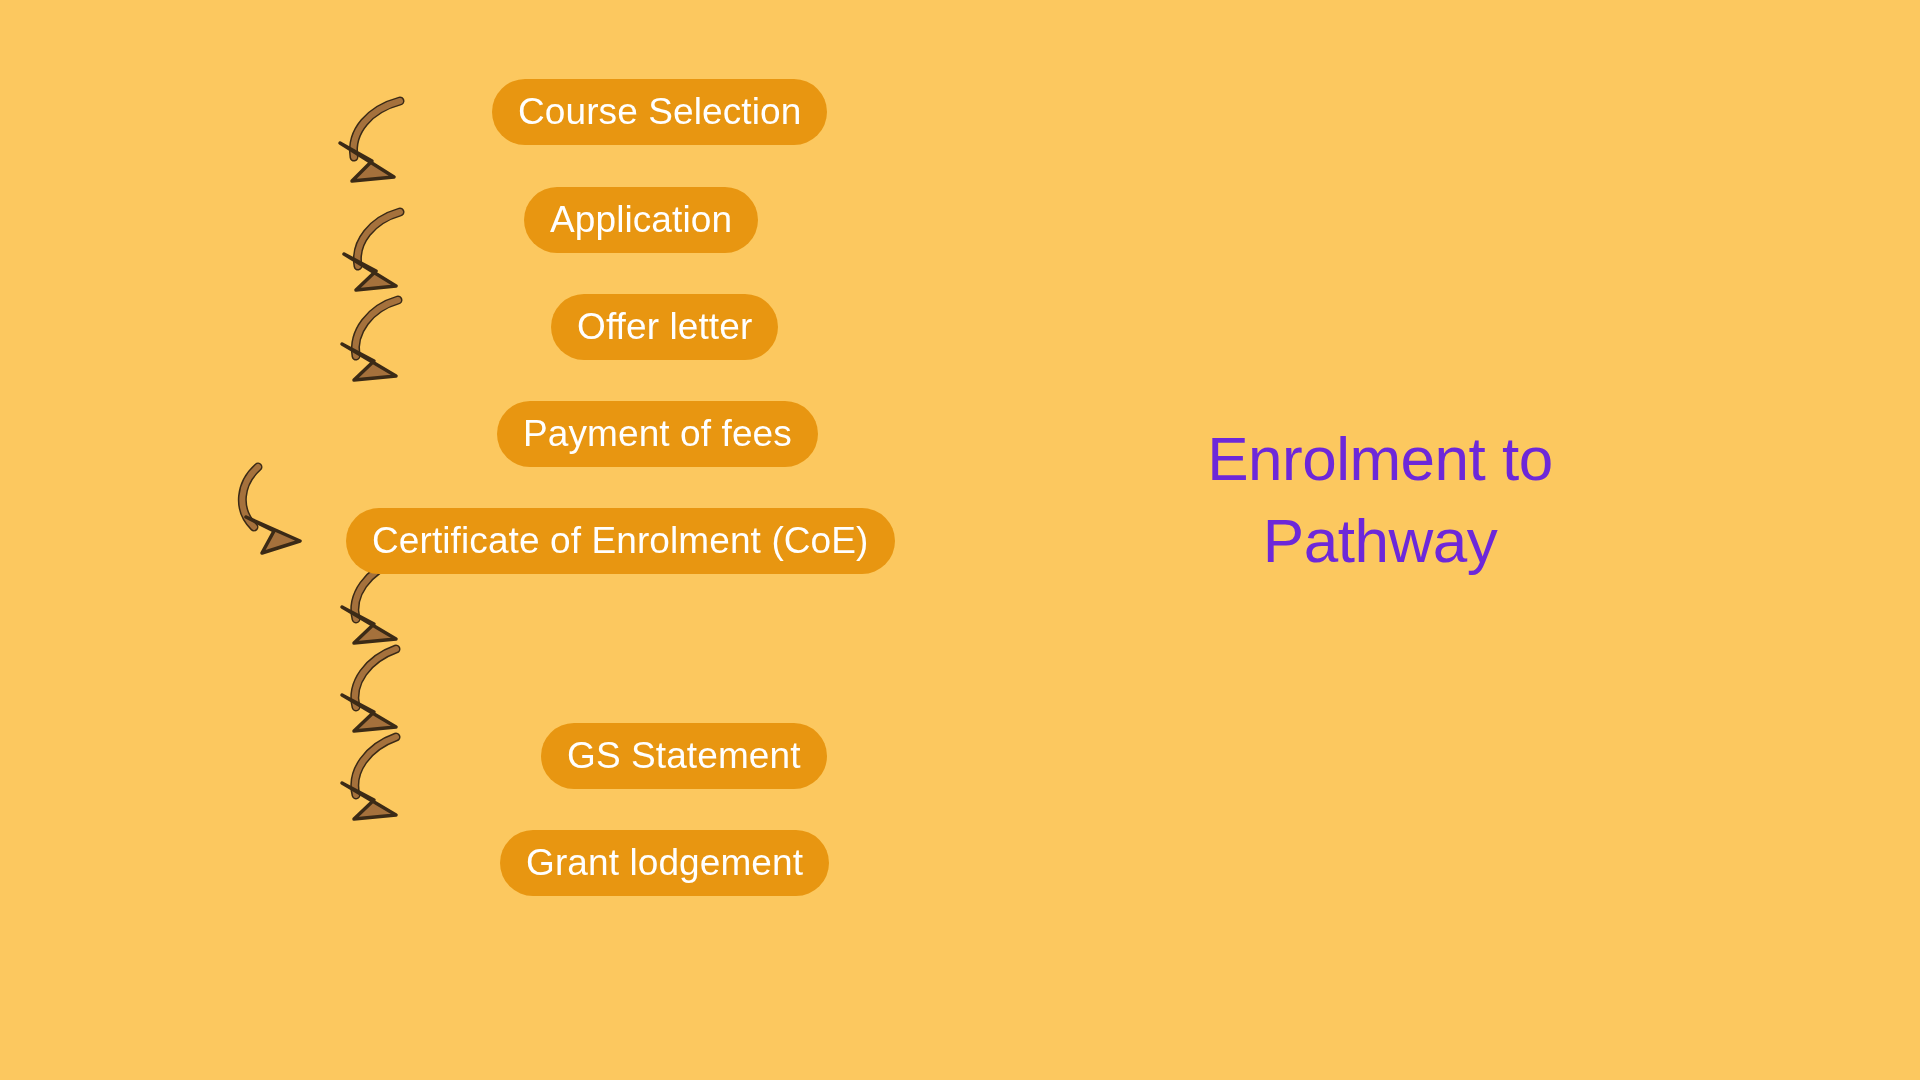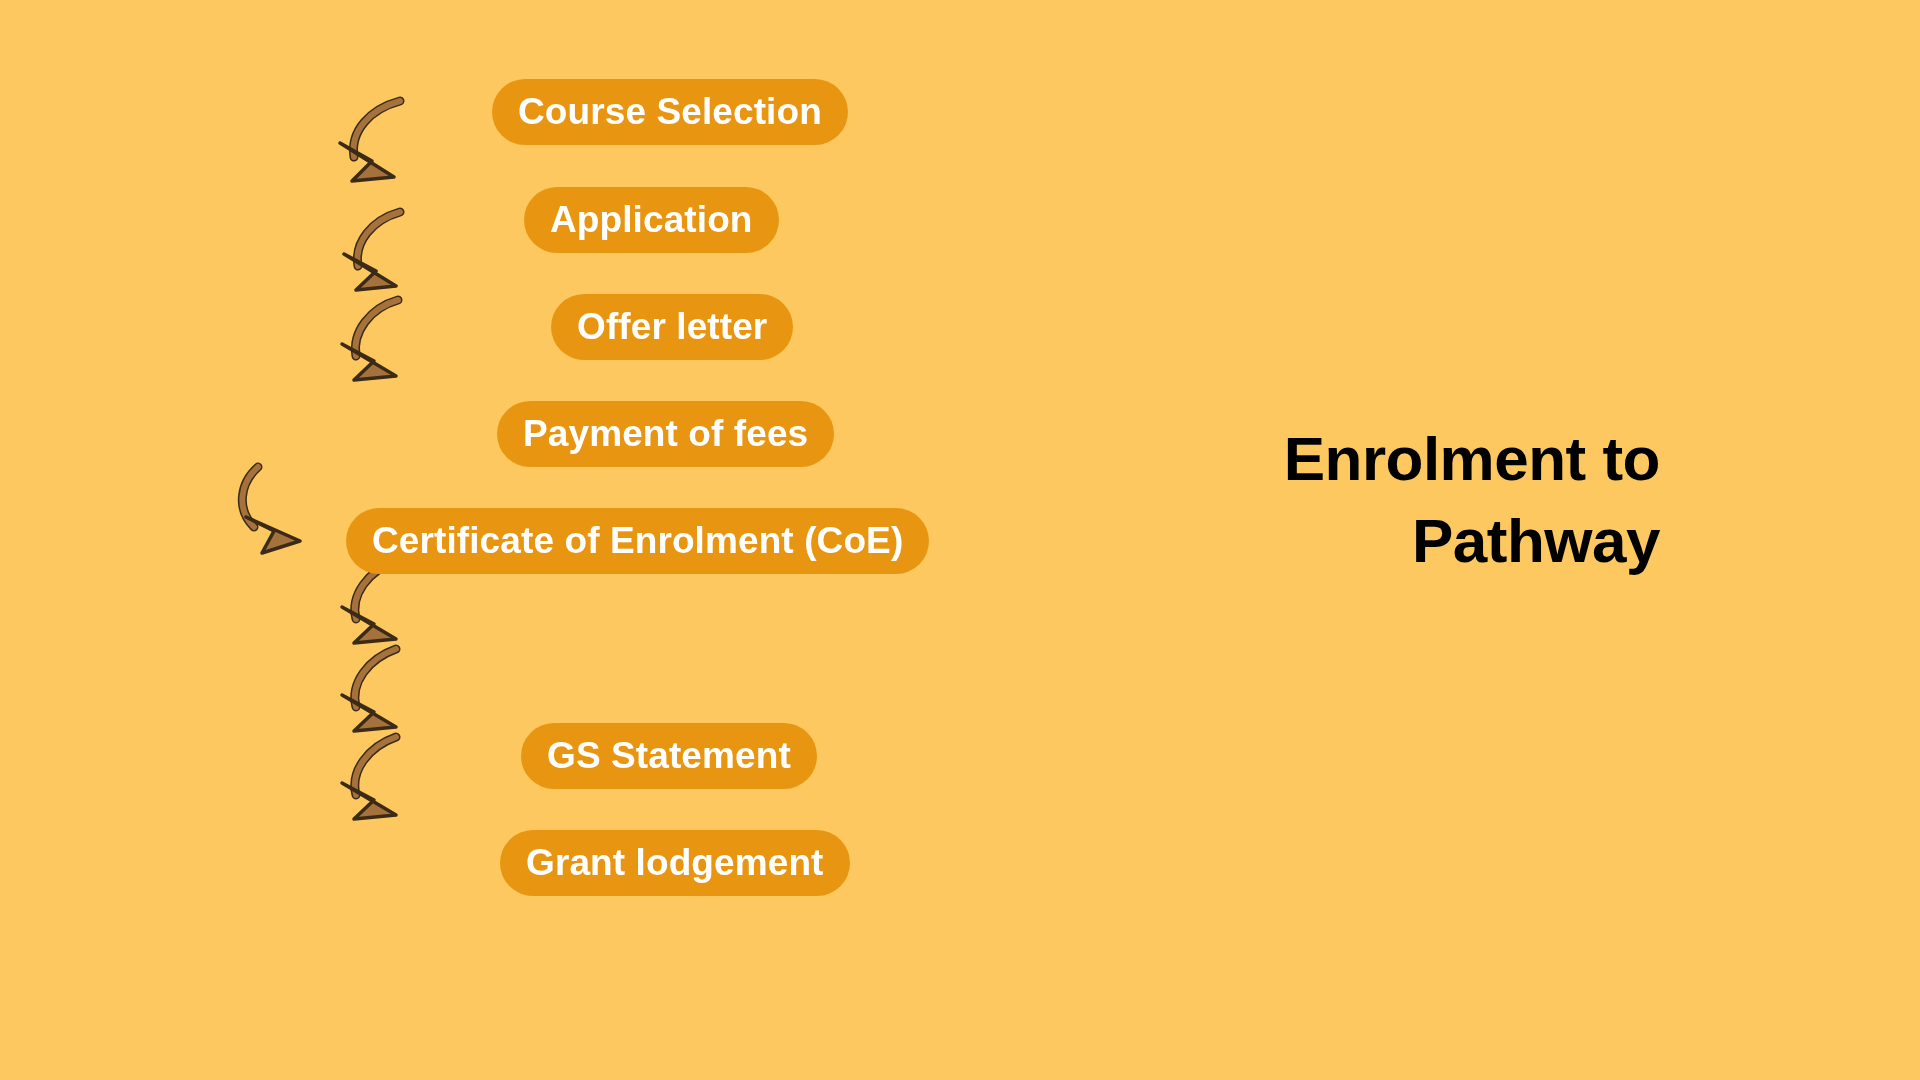--- a/index.html
+++ b/index.html
@@ -40,21 +40,21 @@
     color: #ffffff;
     border-radius: 40px;
     height: 66px;
     display: flex;
     align-items: center;
     justify-content: center;
     padding: 0 26px;
     box-sizing: border-box;
     font-family: "Liberation Sans", sans-serif;
     font-size: 37px;
-    font-weight: 700;
+    font-weight: 400;
     letter-spacing: 0.1px;
     white-space: nowrap;
     line-height: 1;
   }
 
   .pill-label {
     display: block;
     transform: translateY(-1px);
   }
 
@@ -71,24 +71,24 @@
     height: 100%;
     overflow: visible;
   }
 
   
   #heading {
     position: absolute;
     left: 1100px;
     top: 418px;
     width: 560px;
-    text-align: right;
-    color: #000000;
+    text-align: center;
+    color: #6d28d9;
     font-family: "Liberation Sans", sans-serif;
-    font-weight: bold;
+    font-weight: normal;
     font-size: 62px;
     line-height: 1.32;
     letter-spacing: -0.5px;
   }
   #heading .hline {
     display: block;
   }
 </style>
 </head>
 <body>
@@ -177,21 +177,21 @@
       </div>
     </div>
 
     <div class="step-row" style="left:346px; top:505px;">
       <div class="pill">
         <span class="pill-label">Certificate of Enrolment (CoE)</span>
       </div>
     </div>
 
 
-    <div class="step-row" style="left:521px; top:720px;">
+    <div class="step-row" style="left:541px; top:720px;">
       <div class="pill">
         <span class="pill-label">GS Statement</span>
       </div>
     </div>
 
     <div class="step-row" style="left:500px; top:827px;">
       <div class="pill">
         <span class="pill-label">Grant lodgement</span>
       </div>
     </div>

